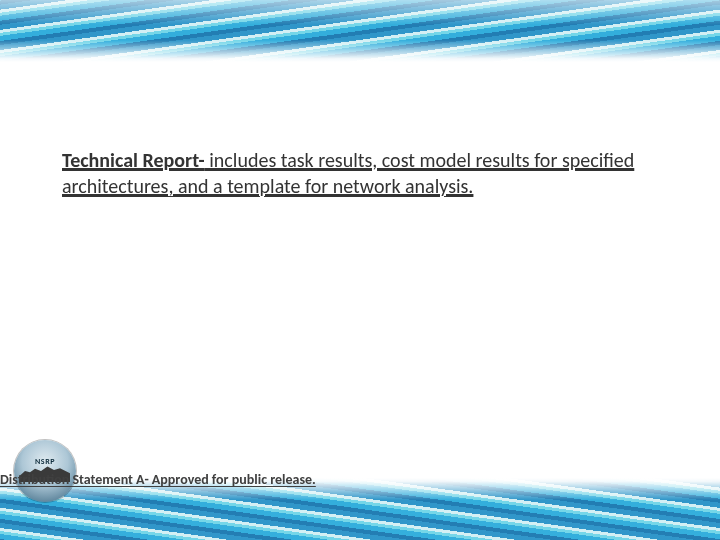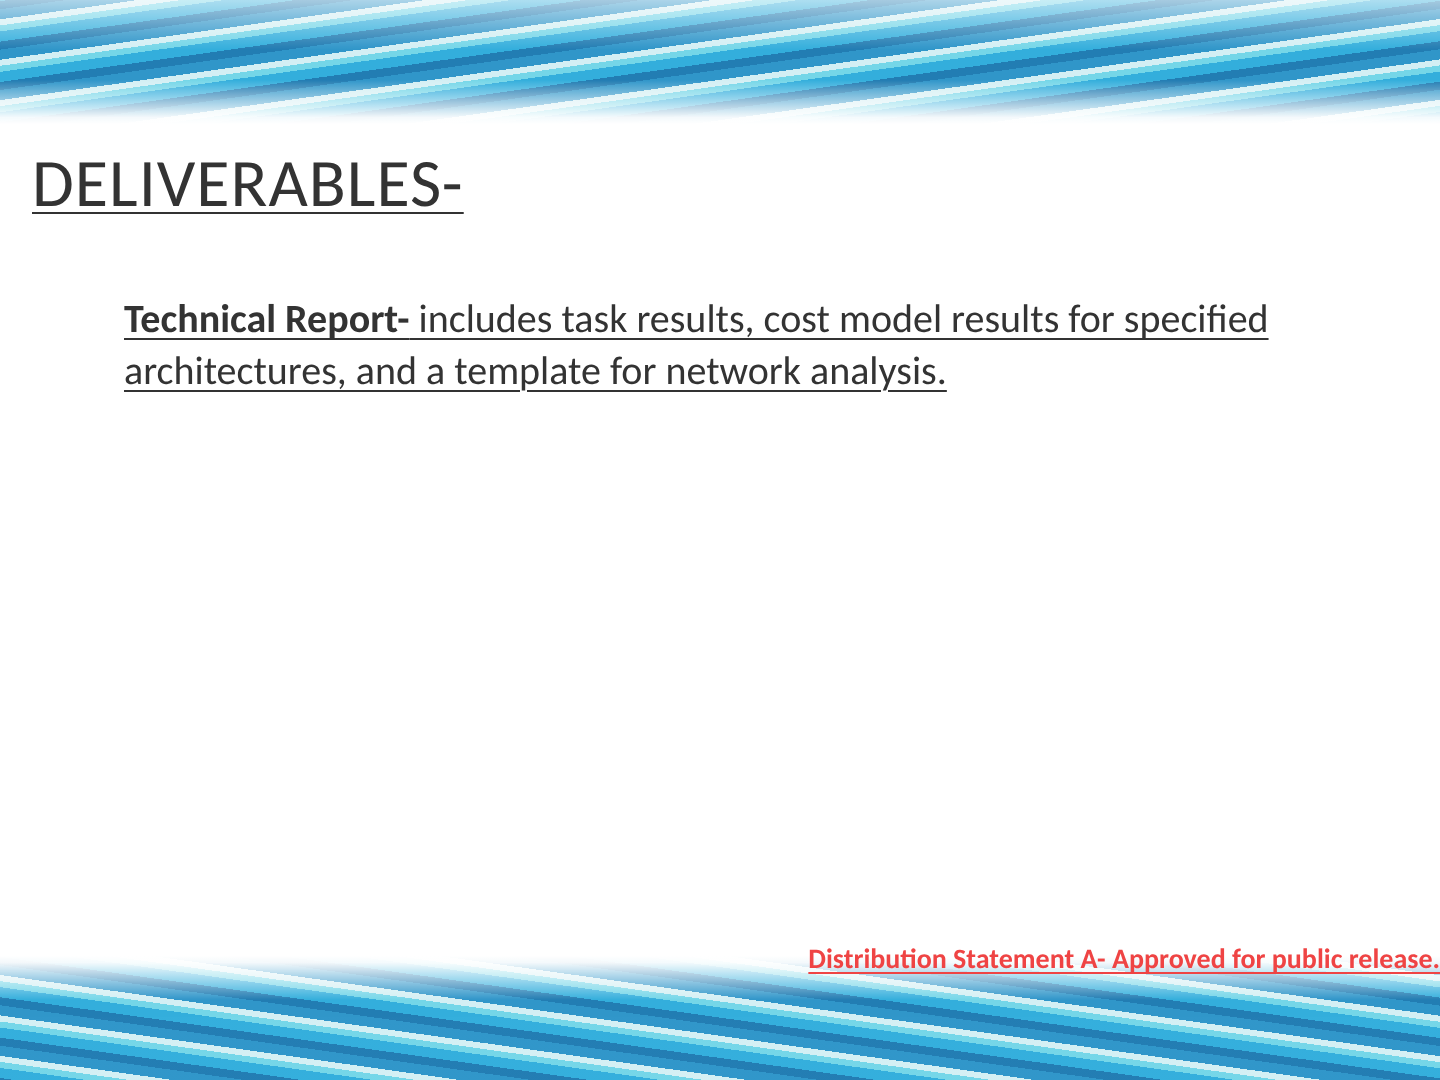--- a/index.html
+++ b/index.html
@@ -46,21 +46,21 @@
   }
 
   .title {
     position: absolute; top: 72px; left: 16px;
     font-size: 34px; letter-spacing: 0.5px; color: #333;
     text-decoration: underline; text-underline-offset: 3px; text-decoration-thickness: 1px;
   }
 
   .body {
     position: absolute; top: 148px; left: 62px; right: 60px;
-    color: #333; font-size: 20px; line-height: 1.28;
+    color: #333; font-size: 20px; line-height: 1.28; text-decoration: underline;
   }
   .item { margin-bottom: 22px; text-decoration: underline; text-underline-offset: 3px; text-decoration-thickness: 1px; }
   .item .lead { font-weight: 700; }
 
   .logo {
     position: absolute; left: 14px; bottom: 38px; width: 62px; height: 62px;
     border-radius: 50%; overflow: hidden;
     box-shadow: 0 0 0 1px rgba(0,0,0,0.25);
     background: radial-gradient(circle at 50% 35%, #dfeaf0 0%, #adc7d6 45%, #5e859c 80%, #2e4a5c 100%);
     display:flex; align-items:center; justify-content:center;
@@ -69,36 +69,39 @@
     width: 50px; height: 22px; background:#3a3a3a;
     clip-path: polygon(0% 70%, 10% 50%, 20% 56%, 30% 40%, 42% 50%, 55% 30%, 68% 46%, 80% 38%, 100% 60%, 100% 100%, 0% 100%);
   }
   .logo .label{
     position:absolute; top:16px; width:100%; text-align:center;
     font-size:8px; font-weight:700; color:#0b2a3a; letter-spacing:0.5px;
   }
 
   .footer-note{
     position:absolute; bottom: 52px; left: 0; width: 720px;
-    text-align:right; font-size: 14px; font-weight:700; color:#ef4444;
+    text-align:left; font-size: 14px; font-weight:700; color:#404040;
     text-decoration: underline; text-underline-offset: 2px; text-decoration-thickness: 1px;
   }
 </style>
 </head>
 <body>
 
 <div class="slide">
 
   <div class="top-band"></div>
   <div class="bottom-band"></div>
 
-  <div class="title">DELIVERABLES-</div>
 
   <div class="body">
     <div class="item">
       <span class="lead">Technical Report-</span><span> includes task results, cost model results for specified architectures, and a template for network analysis.</span>
     </div>
   </div>
 
+  <div class="logo">
+    <div class="label">NSRP</div>
+    <div class="inner"></div>
+  </div>
 
   <div class="footer-note">Distribution Statement A- Approved for public release.</div>
 
 </div>
 
 </body></html>

